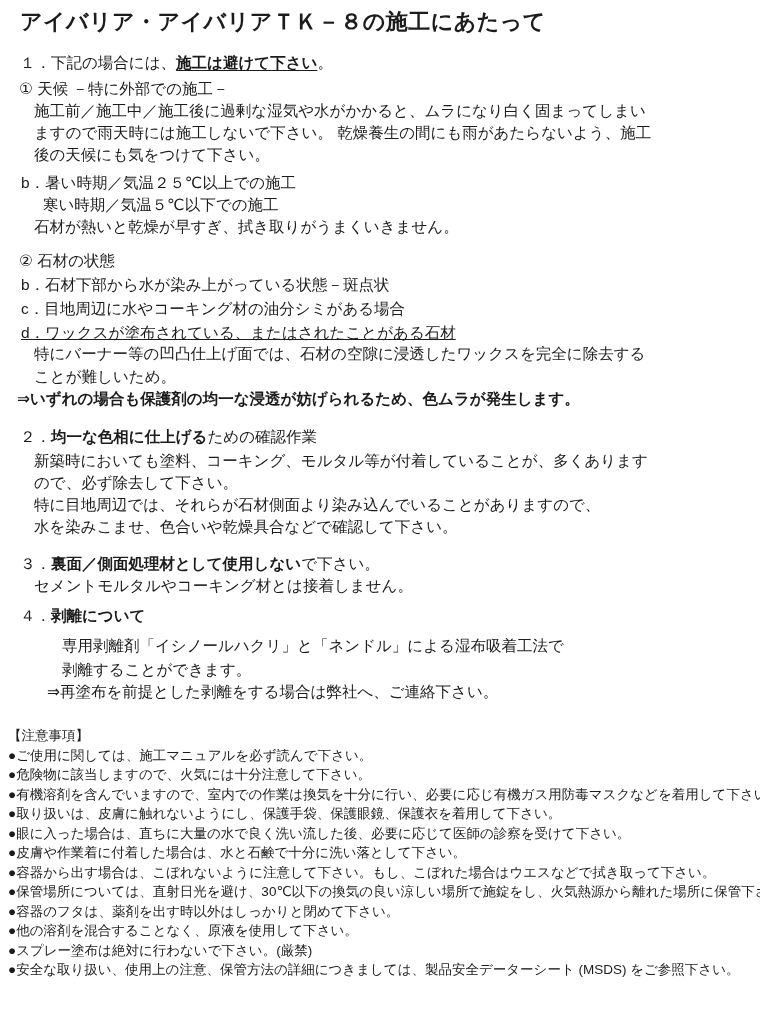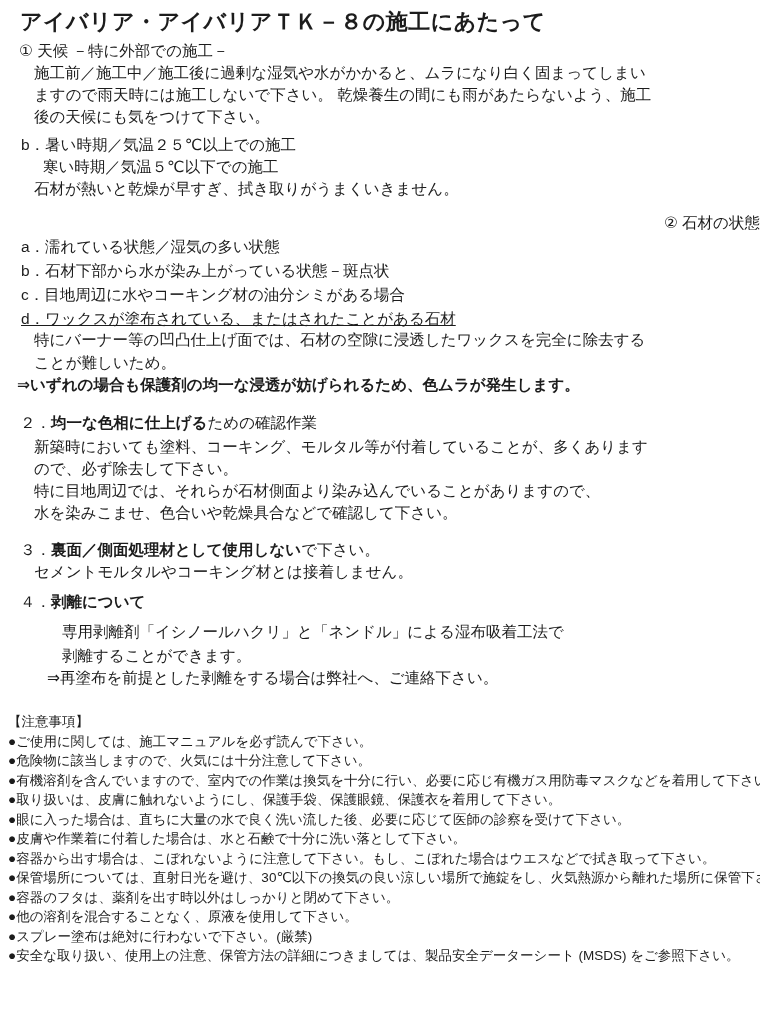--- a/index.html
+++ b/index.html
@@ -44,29 +44,29 @@
   }
   .b { font-weight: bold; }
   .u { text-decoration: underline; text-underline-offset: 2px; }
 </style>
 </head>
 <body>
 
 <div class="page">
   <div class="title">アイバリア・アイバリアＴＫ－８の施工にあたって</div>
   <div>
+      <div class="line" style="padding-left: 12px; margin-top: 16px;"><span>１．下記の場合には、</span><span class="b u">施工は避けて下さい</span><span>。</span></div>
       <div class="line" style="padding-left: 11px; margin-top: 4px;"><span>① 天候 －特に外部での施工－</span></div>
       <div class="line" style="padding-left: 26px;"><span>施工前／施工中／施工後に過剰な湿気や水がかかると、ムラになり白く固まってしまい</span></div>
       <div class="line" style="padding-left: 26px;"><span>ますので雨天時には施工しないで下さい。 乾燥養生の間にも雨があたらないよう、施工</span></div>
       <div class="line" style="padding-left: 26px;"><span>後の天候にも気をつけて下さい。</span></div>
       <div class="line" style="padding-left: 13px; margin-top: 6px;"><span>b．暑い時期／気温２５℃以上での施工</span></div>
       <div class="line" style="padding-left: 35px;"><span>寒い時期／気温５℃以下での施工</span></div>
       <div class="line" style="padding-left: 26px;"><span>石材が熱いと乾燥が早すぎ、拭き取りがうまくいきません。</span></div>
-      <div class="line" style="padding-left: 11px; margin-top: 12px; text-align: right;"><span>② 石材の状態</span></div>
-      <div class="line" style="padding-left: 13px; margin-top: 2px;"><span>a．濡れている状態／湿気の多い状態</span></div>
+      <div class="line" style="padding-left: 11px; margin-top: 12px;"><span>② 石材の状態</span></div>
       <div class="line" style="padding-left: 13px; margin-top: 2px;"><span>b．石材下部から水が染み上がっている状態－斑点状</span></div>
       <div class="line" style="padding-left: 13px; margin-top: 2px;"><span>c．目地周辺に水やコーキング材の油分シミがある場合</span></div>
       <div class="line" style="padding-left: 13px; margin-top: 2px; text-decoration: underline;"><span>d．ワックスが塗布されている、またはされたことがある石材</span></div>
       <div class="line" style="padding-left: 26px; font-family: Liberation Mono, monospace;"><span>特にバーナー等の凹凸仕上げ面では、石材の空隙に浸透したワックスを完全に除去する</span></div>
       <div class="line" style="padding-left: 26px;"><span>ことが難しいため。</span></div>
       <div class="line" style="padding-left: 9px;"><span class="b">⇒いずれの場合も保護剤の均一な浸透が妨げられるため、色ムラが発生します。</span></div>
       <div class="line" style="padding-left: 12px; margin-top: 16px;"><span>２．</span><span class="b">均一な色相に仕上げる</span><span>ための確認作業</span></div>
       <div class="line" style="padding-left: 26px; margin-top: 2px;"><span>新築時においても塗料、コーキング、モルタル等が付着していることが、多くあります</span></div>
       <div class="line" style="padding-left: 26px;"><span>ので、必ず除去して下さい。</span></div>
       <div class="line" style="padding-left: 26px;"><span>特に目地周辺では、それらが石材側面より染み込んでいることがありますので、</span></div>

